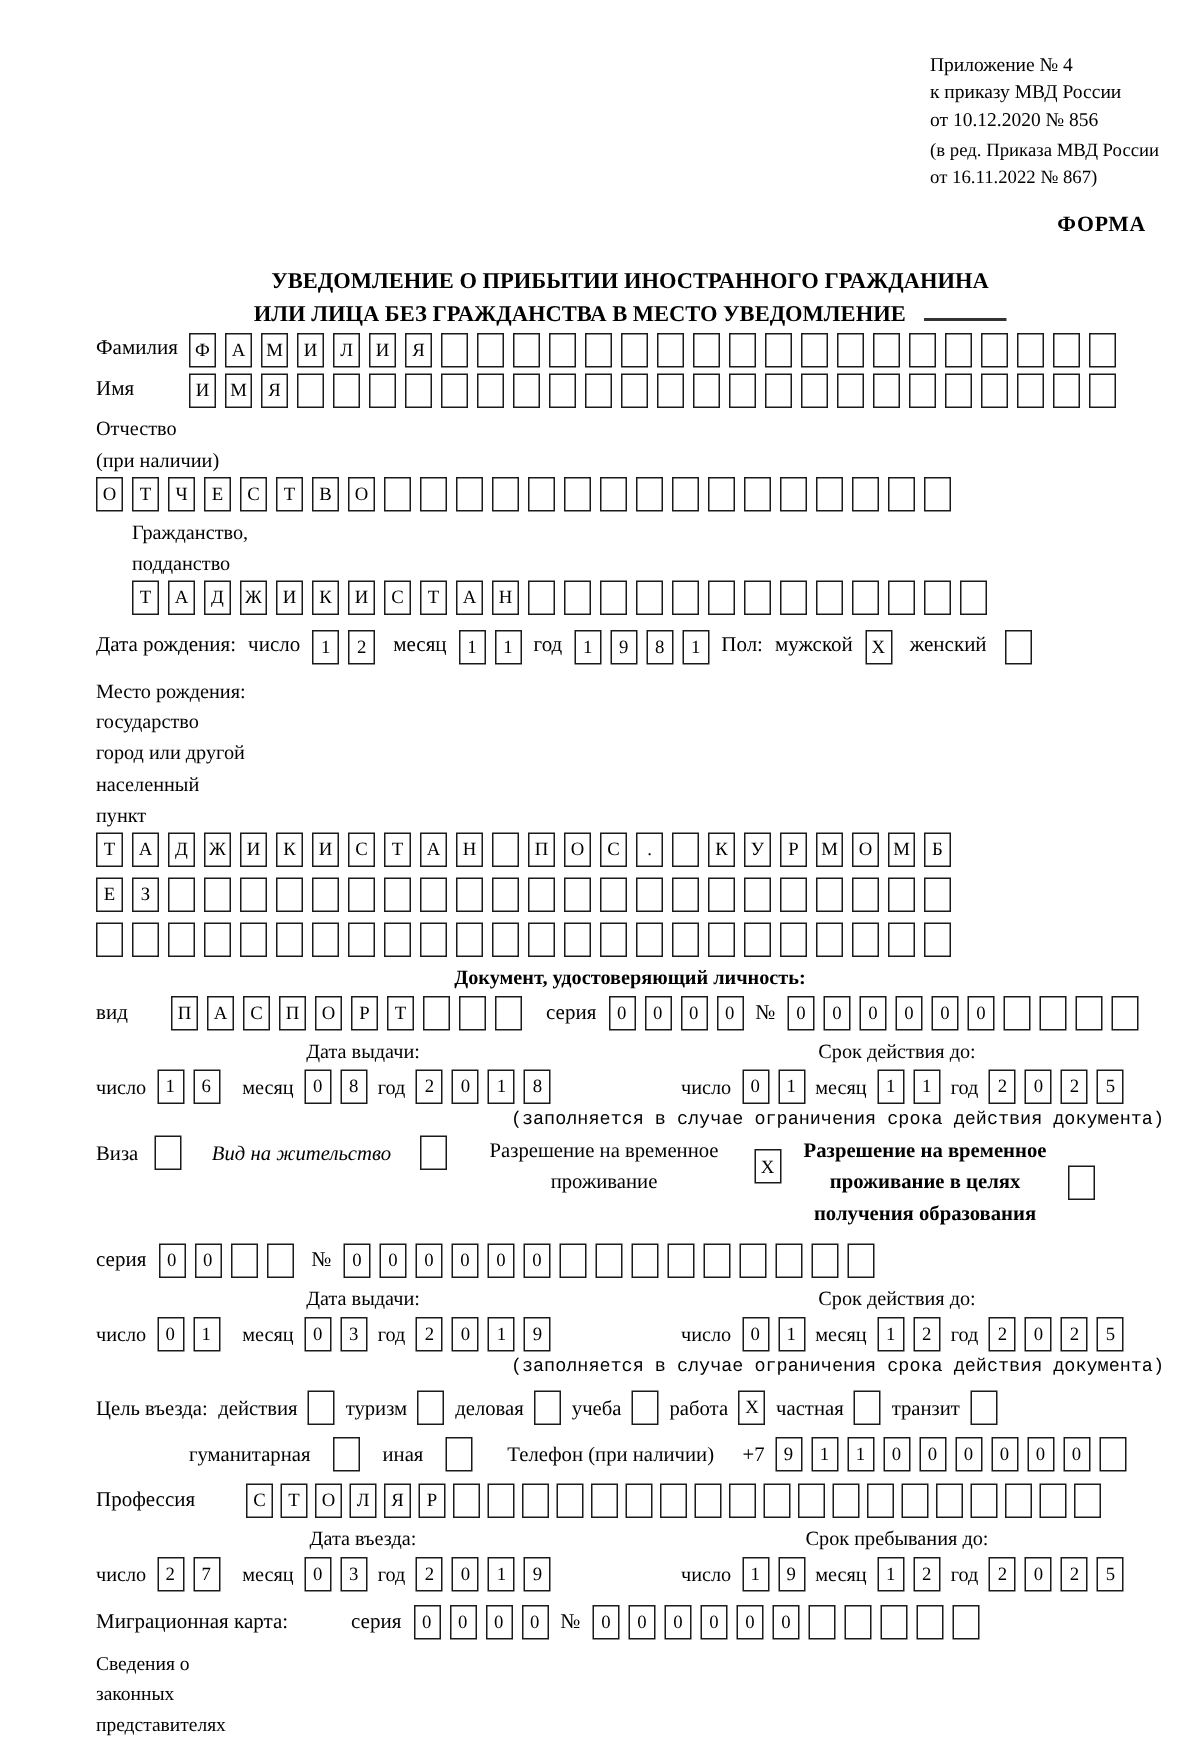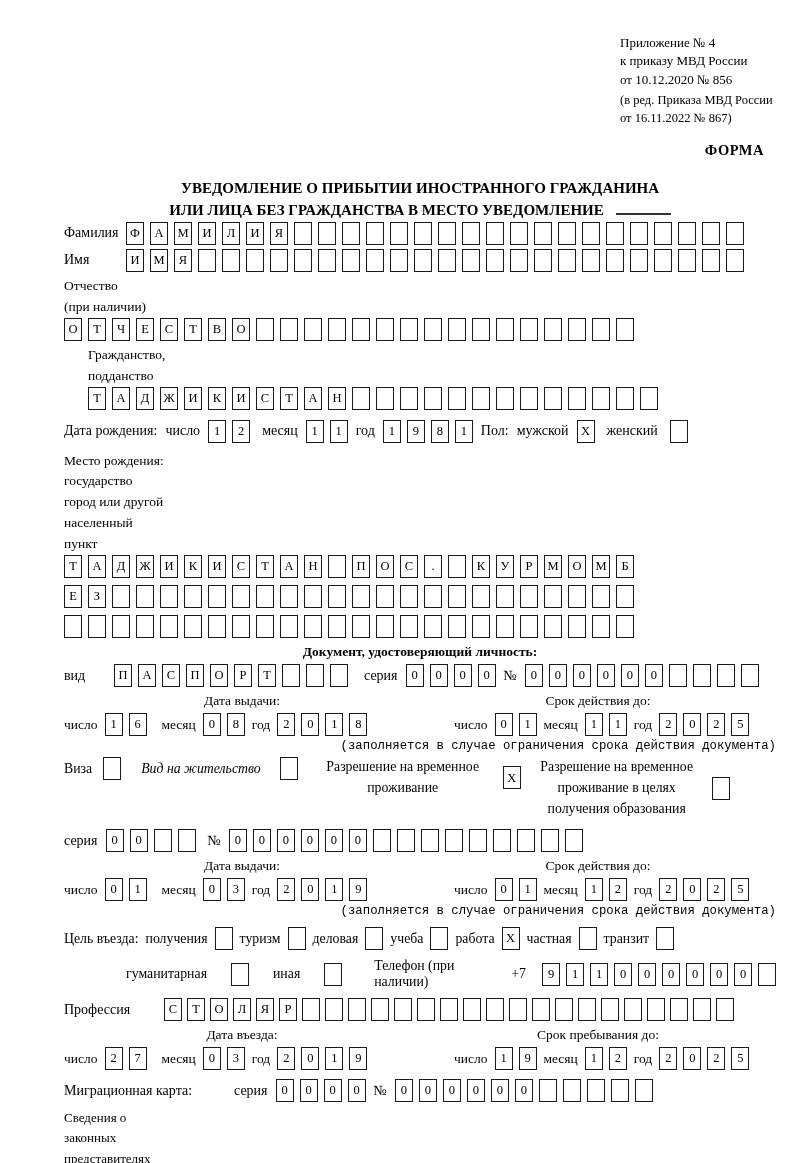--- a/index.html
+++ b/index.html
@@ -55,21 +55,21 @@
   .dates .hd { text-align:center; font-size:13.5px; margin-bottom:4px; }
   .date-row { display:flex; align-items:center; gap:7px; font-size:13.5px; }
   .note { font-size:12.3px; text-align:right; margin-top:3px;font-family:Liberation Mono, monospace; }
 
   
   .intro { font-size:14px; line-height:1.65; margin-top:8px; }
   .opts { display:flex; align-items:flex-start; margin-top:4px; }
   .opt { display:flex; align-items:center; gap:11px; }
   .opt .opt-lbl { font-size:13.8px; }
   .opt .multi { width:178px; text-align:center; line-height:1.5; }
-  .opt .multi3 { width:168px; text-align:center; line-height:1.5; }
+  .opt .multi3 { width:168px; text-align:center; line-height:1.5;font-weight:bold; }
 
   .inline-opts { display:flex; align-items:center; gap:7px; font-size:13.8px; flex-wrap:nowrap; }
 </style>
 </head>
 <body>
 
 <div class="page">
 
   <div class="appendix">
     <div>Приложение № 4</div>
@@ -524,21 +524,21 @@
             <span class="cell">2</span>
             <span class="cell">5</span>
           </span>
       </div>
     </div>
   </div>
   <div class="note">(заполняется в случае ограничения срока действия документа)</div>
 
   <div class="inline-opts" style="margin-top:9px;">
     <span>Цель въезда:</span>
-    <span>получения</span>
+    <span>действия</span>
     <span class="cells">
         <span class="cell"></span>
       </span>
     <span>туризм</span>
     <span class="cells">
         <span class="cell"></span>
       </span>
     <span>деловая</span>
     <span class="cells">
         <span class="cell"></span>
@@ -554,21 +554,21 @@
     <span>частная</span>
     <span class="cells">
         <span class="cell"></span>
       </span>
     <span>транзит</span>
     <span class="cells">
         <span class="cell"></span>
       </span>
   </div>
 
-  <div class="inline-opts" style="margin-top:8px; padding-left:62px;gap:16px;">
+  <div class="inline-opts" style="margin-top:8px; padding-left:62px;">
     <span>гуманитарная</span>
     <span class="cells gap8">
         <span class="cell"></span>
       </span>
     <span class="gap8">иная</span>
     <span class="cells gap8">
         <span class="cell"></span>
       </span>
     <span class="gap16">Телефон (при наличии)</span>
     <span class="gap12">+7</span>

